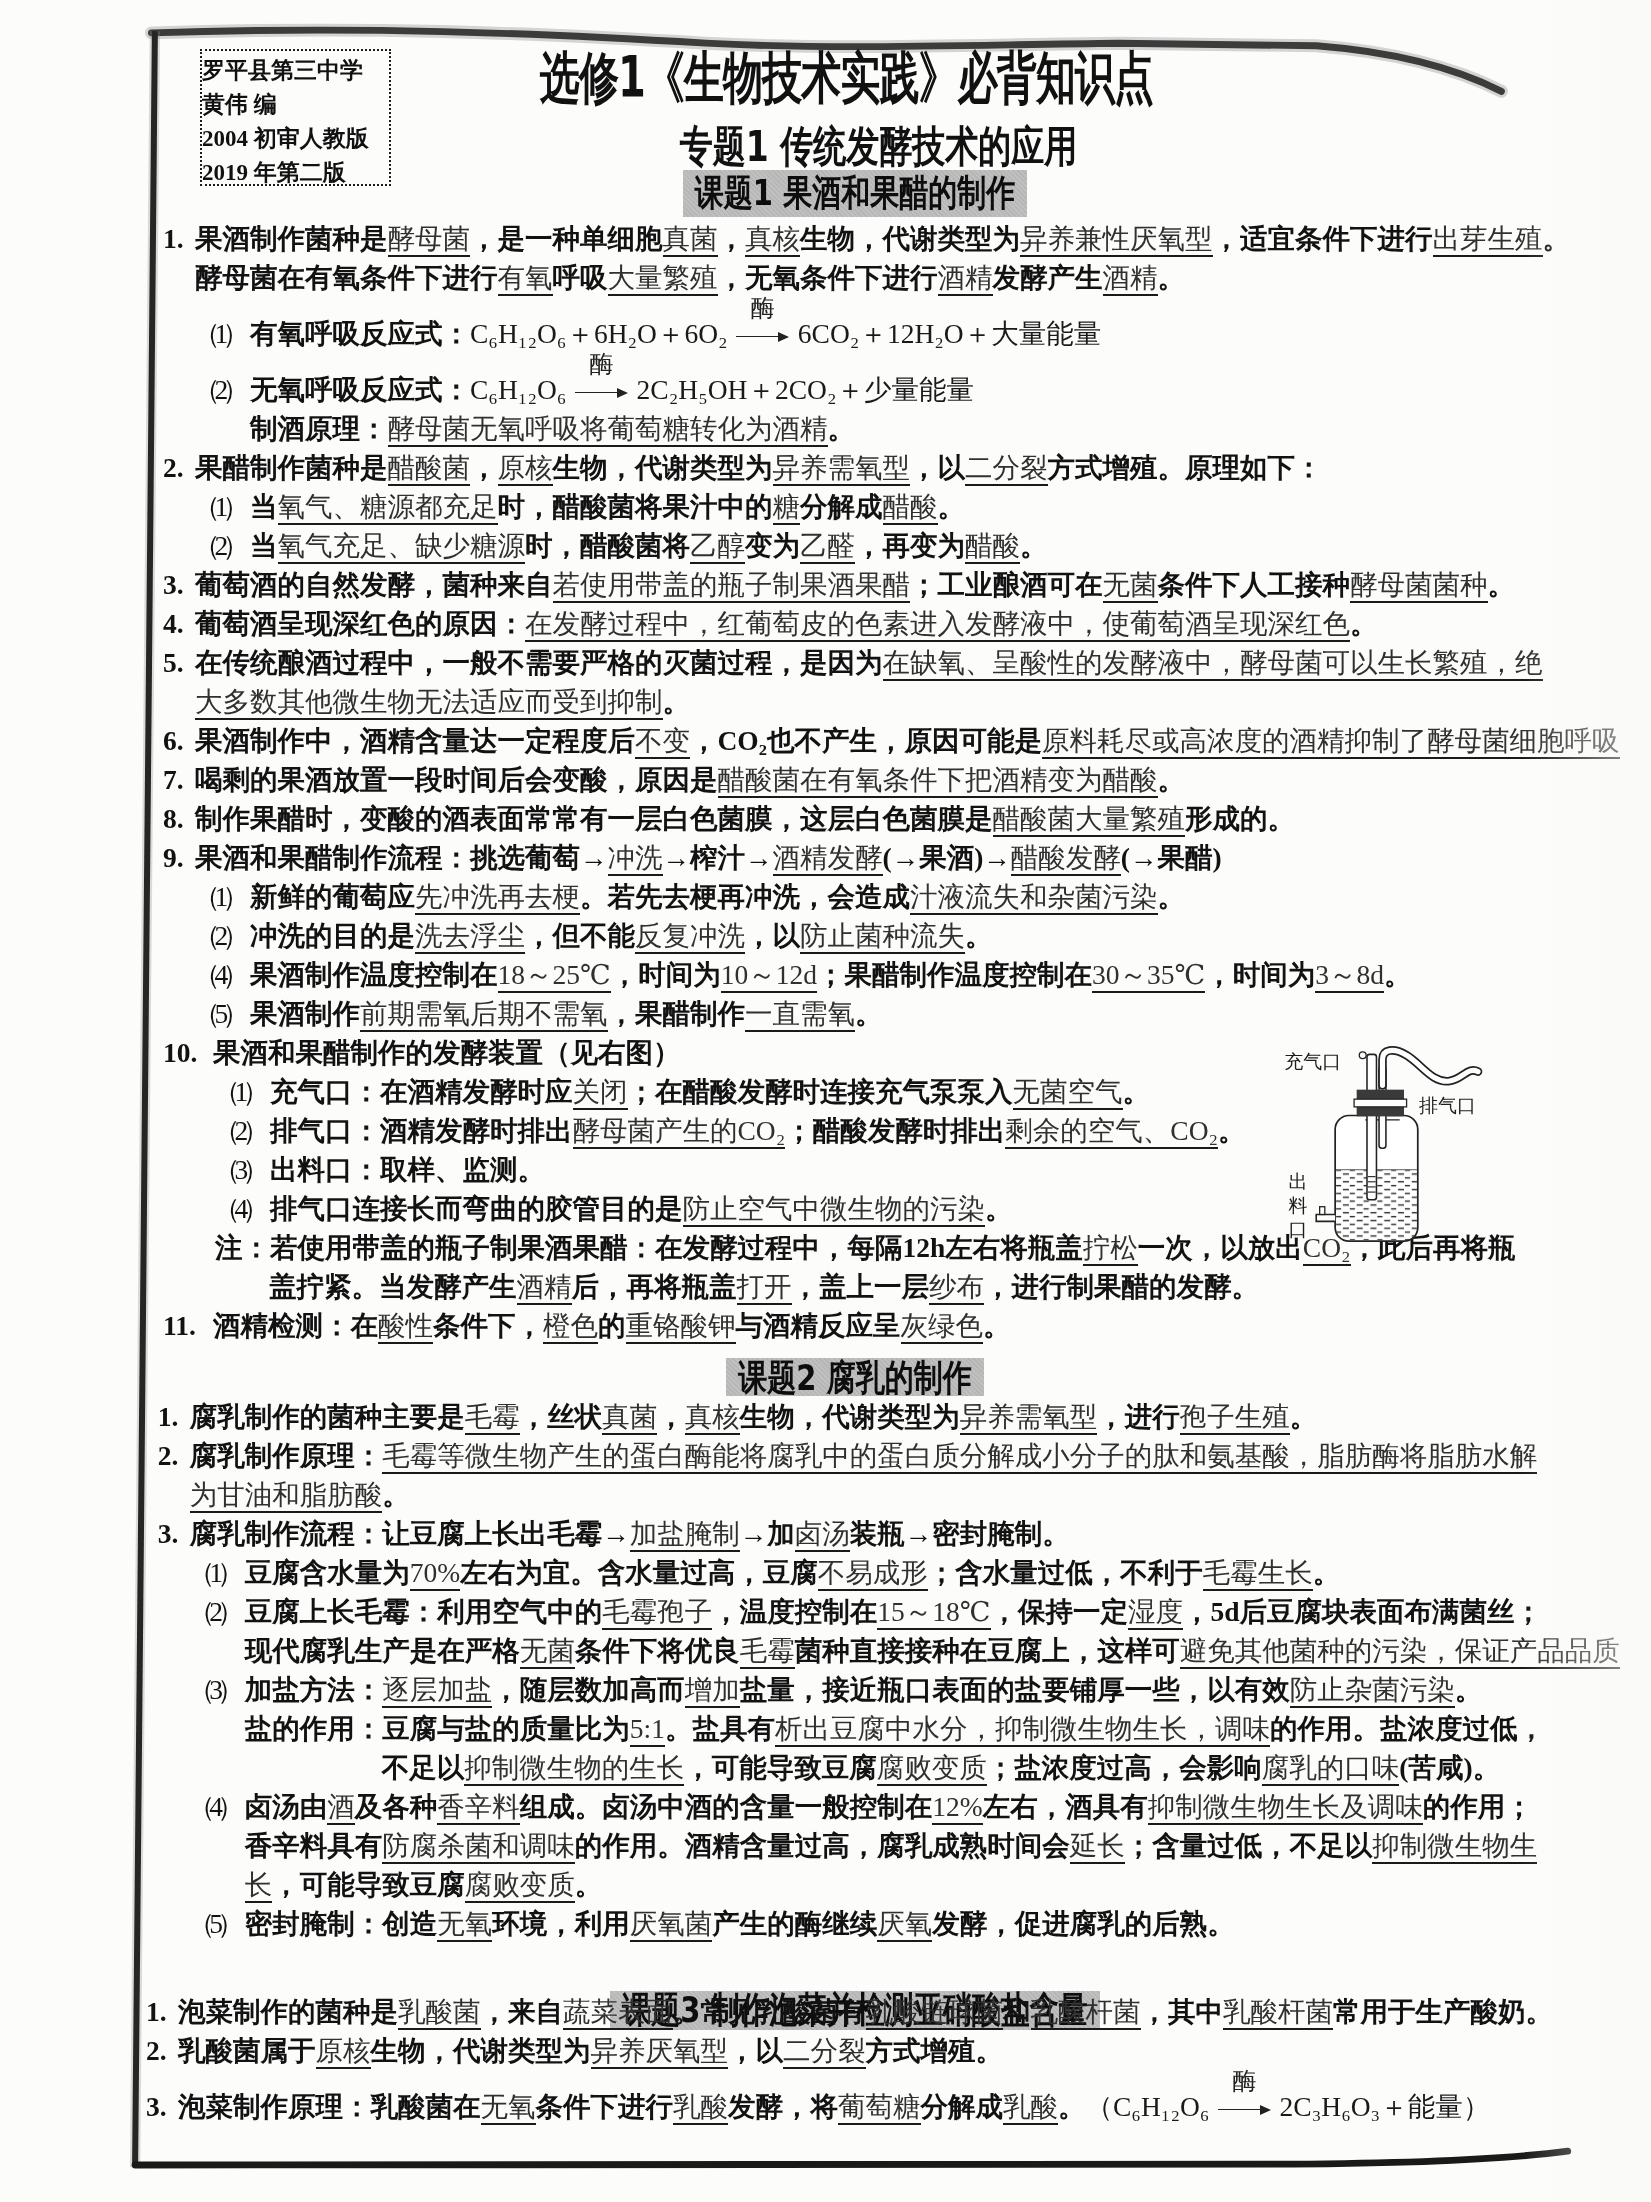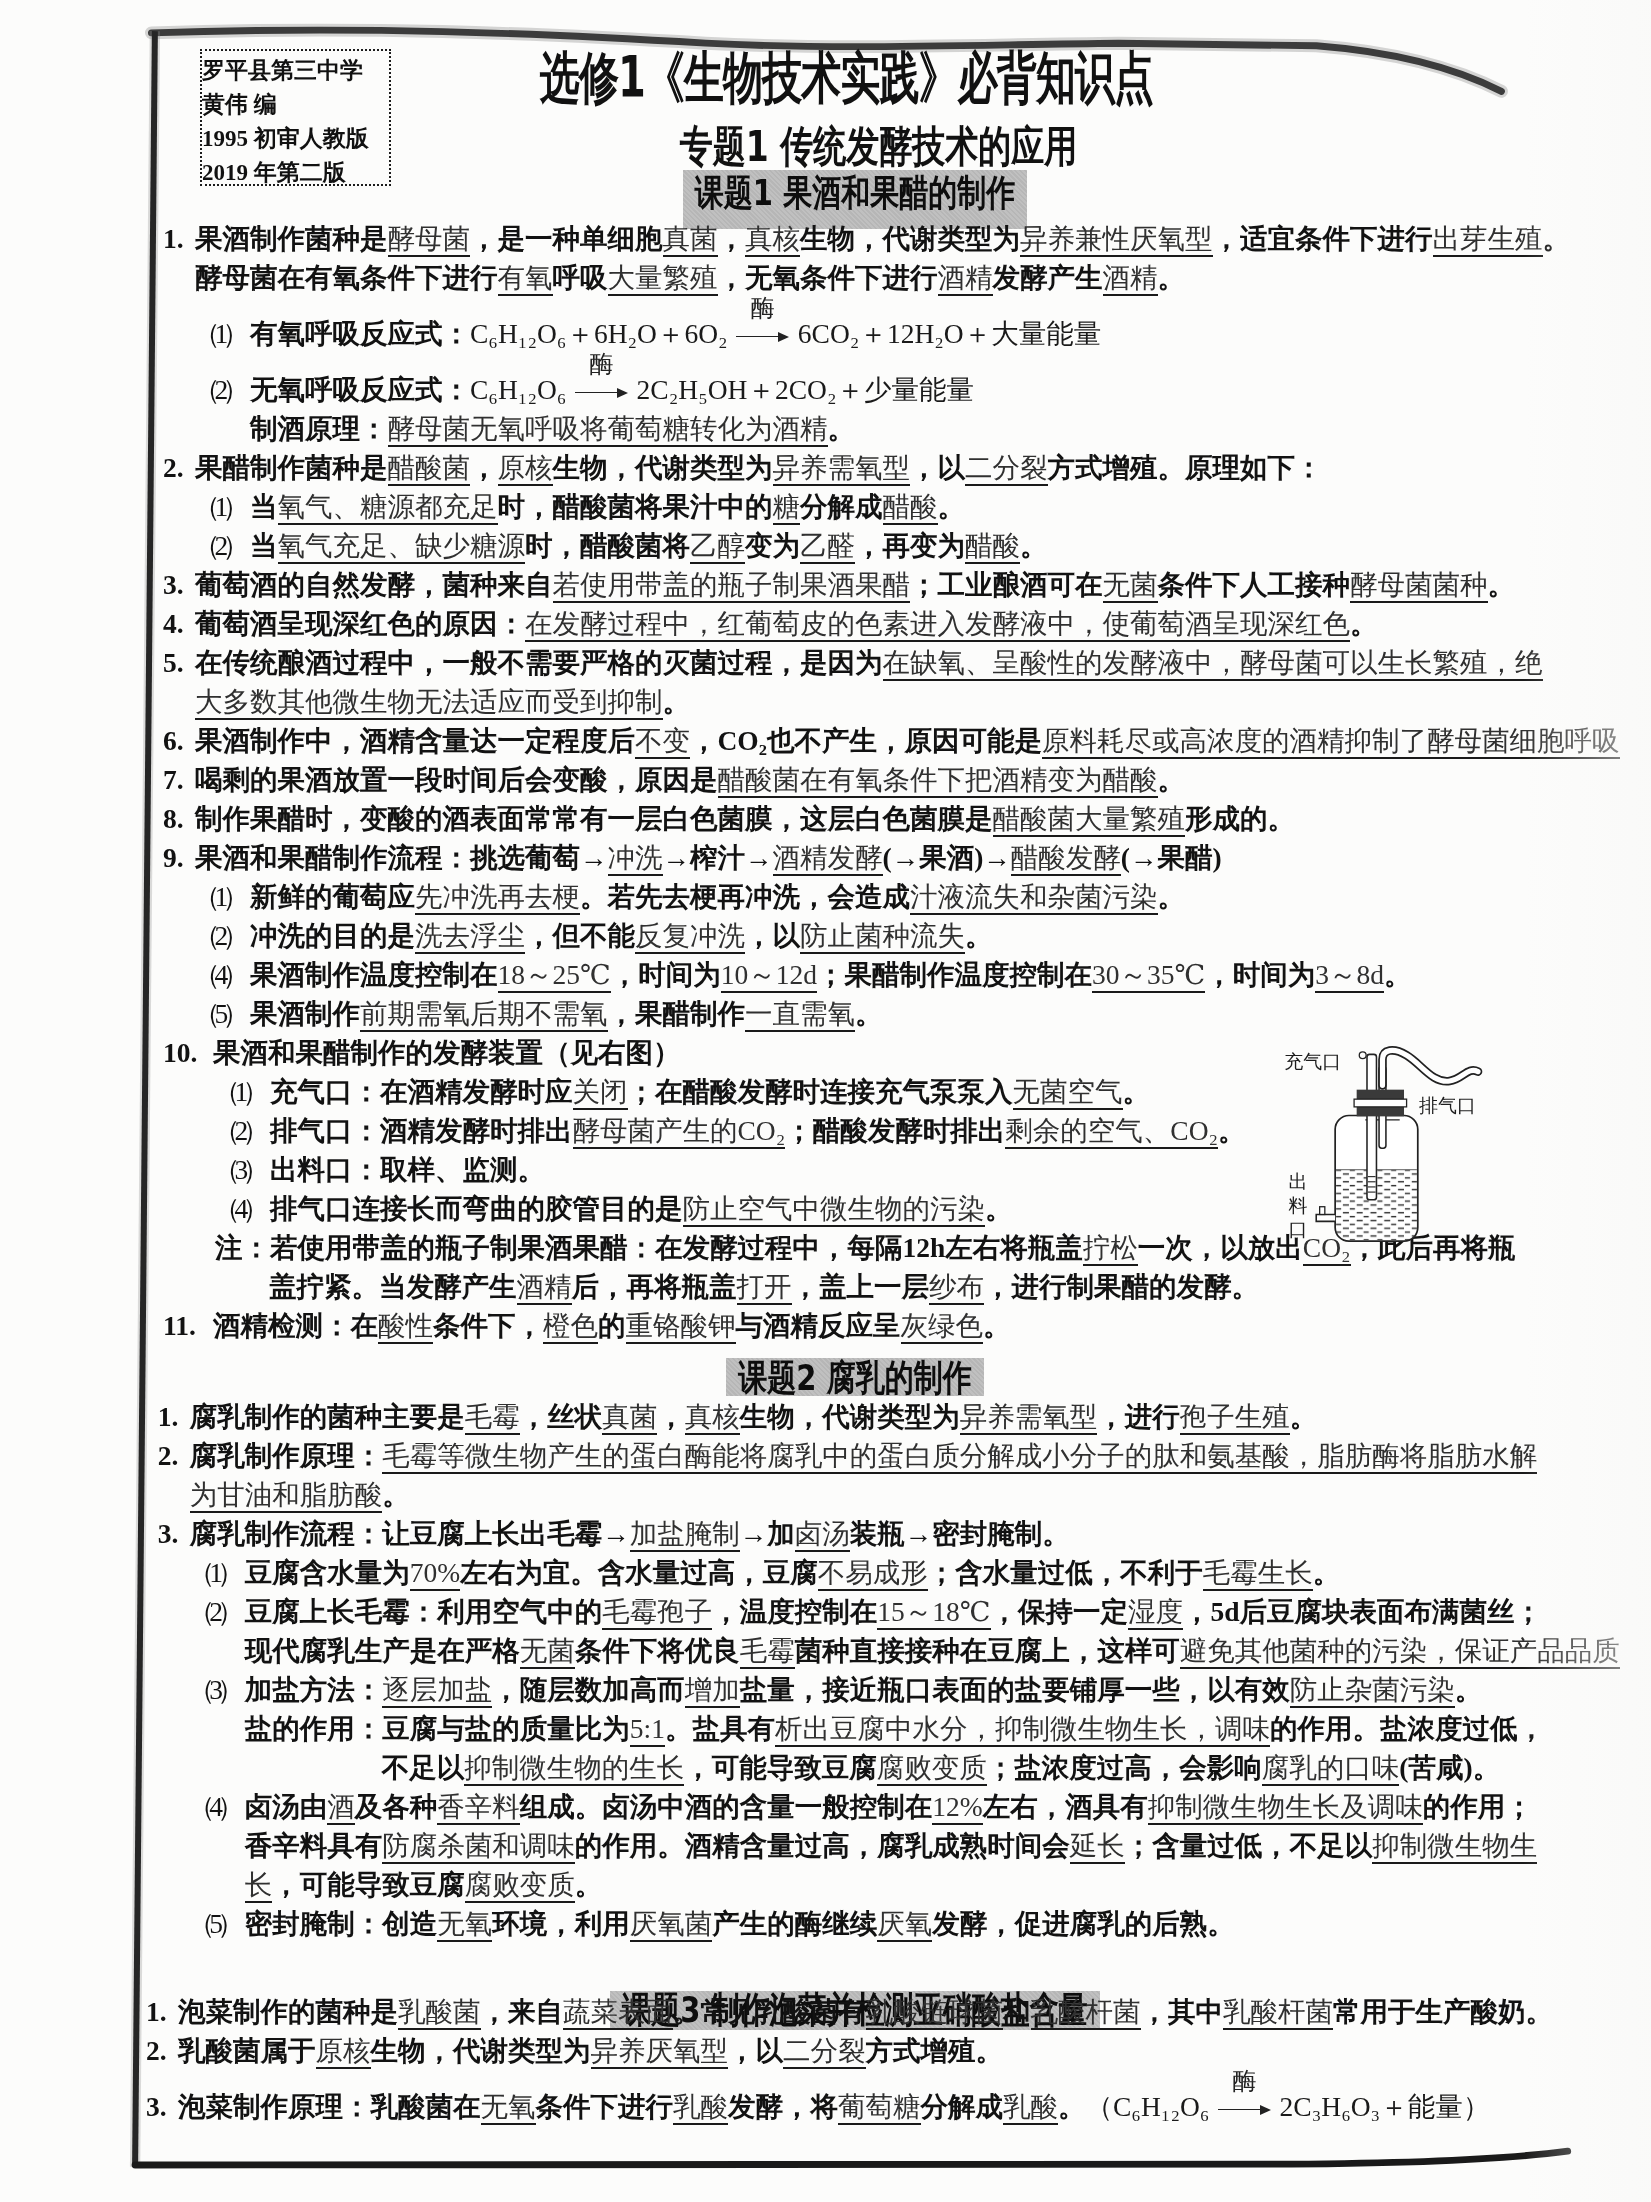--- a/index.html
+++ b/index.html
@@ -27,21 +27,21 @@
 
   
   .content{position:absolute;left:0;top:170px;width:1652px;}
   .hwrap{width:1710px;text-align:center;white-space:nowrap;}
   .hbox{display:inline-block;vertical-align:top;padding:0 12px;
     background:#bdbdbd;
     background-image:repeating-linear-gradient(45deg,rgba(0,0,0,.04) 0 1.7px,rgba(255,255,255,.05) 1.7px 3.4px);}
   .htext{display:inline-block;font-family:"DejaVu Sans","Liberation Sans",sans-serif;font-weight:900;
     font-size:29px;color:#0d0d0d;transform:scaleY(1.25);}
   .t1 .hwrap{height:47px;margin-bottom:2.2px;}
-  .t1 .hbox{height:59px;line-height:47px;}
+  .t1 .hbox{height:47px;line-height:47px;}
   .t2 .hwrap{height:38px;margin-top:13.3px;margin-bottom:0.4px;}
   .t2 .hbox{height:38px;line-height:38px;}
   .t3 .hwrap{height:39px;margin-top:8.6px;margin-bottom:1.7px;}
   .t3 .hbox{height:39px;line-height:39px;margin-top:40px;}
 
   .line{position:relative;height:39px;line-height:39px;white-space:nowrap;font-size:27.5px;font-weight:700;color:#121212;box-sizing:border-box;}
   .line.formula{height:56px;padding-top:17px;}
   .k-item{padding-left:163px;}
   .k-cont{padding-left:195px;}
   .k-sub{padding-left:193px;}
@@ -80,21 +80,21 @@
   <path d="M176 38 C420 30 620 38 820 50 C980 58 1120 52 1300 50 L1530 53 C1620 60 1690 78 1745 106" fill="none" stroke="#8a8a8a" stroke-width="15" stroke-opacity=".35" stroke-linecap="round"></path>
   <path d="M176 38 C420 30 620 38 820 50 C980 58 1120 52 1300 50 L1530 53 C1620 60 1690 78 1745 106" fill="none" stroke="#3c3c3c" stroke-width="8" stroke-linecap="round"></path>
   <path d="M180 36 L157 2518" fill="none" stroke="#8a8a8a" stroke-width="12" stroke-opacity=".3"></path>
   <path d="M180 36 L157 2518" fill="none" stroke="#262626" stroke-width="7"></path>
   <path d="M157 2516 L1500 2515 C1650 2514 1760 2508 1822 2500" fill="none" stroke="#1a1a1a" stroke-width="8" stroke-linecap="round"></path>
 </svg>
 
 <div class="stamp">
   <div class="stamp-line">罗平县第三中学</div>
   <div class="stamp-line">黄伟 编</div>
-  <div class="stamp-line">1995 初审人教版</div>
+  <div class="stamp-line">2004 初审人教版</div>
   <div class="stamp-line">2019 年第二版</div>
 </div>
 
 <div class="title">
   <span>选修1《生物技术实践》必背知识点</span>
 </div>
 <div class="subtitle">
   <span>专题1 传统发酵技术的应用</span>
 </div>
 

